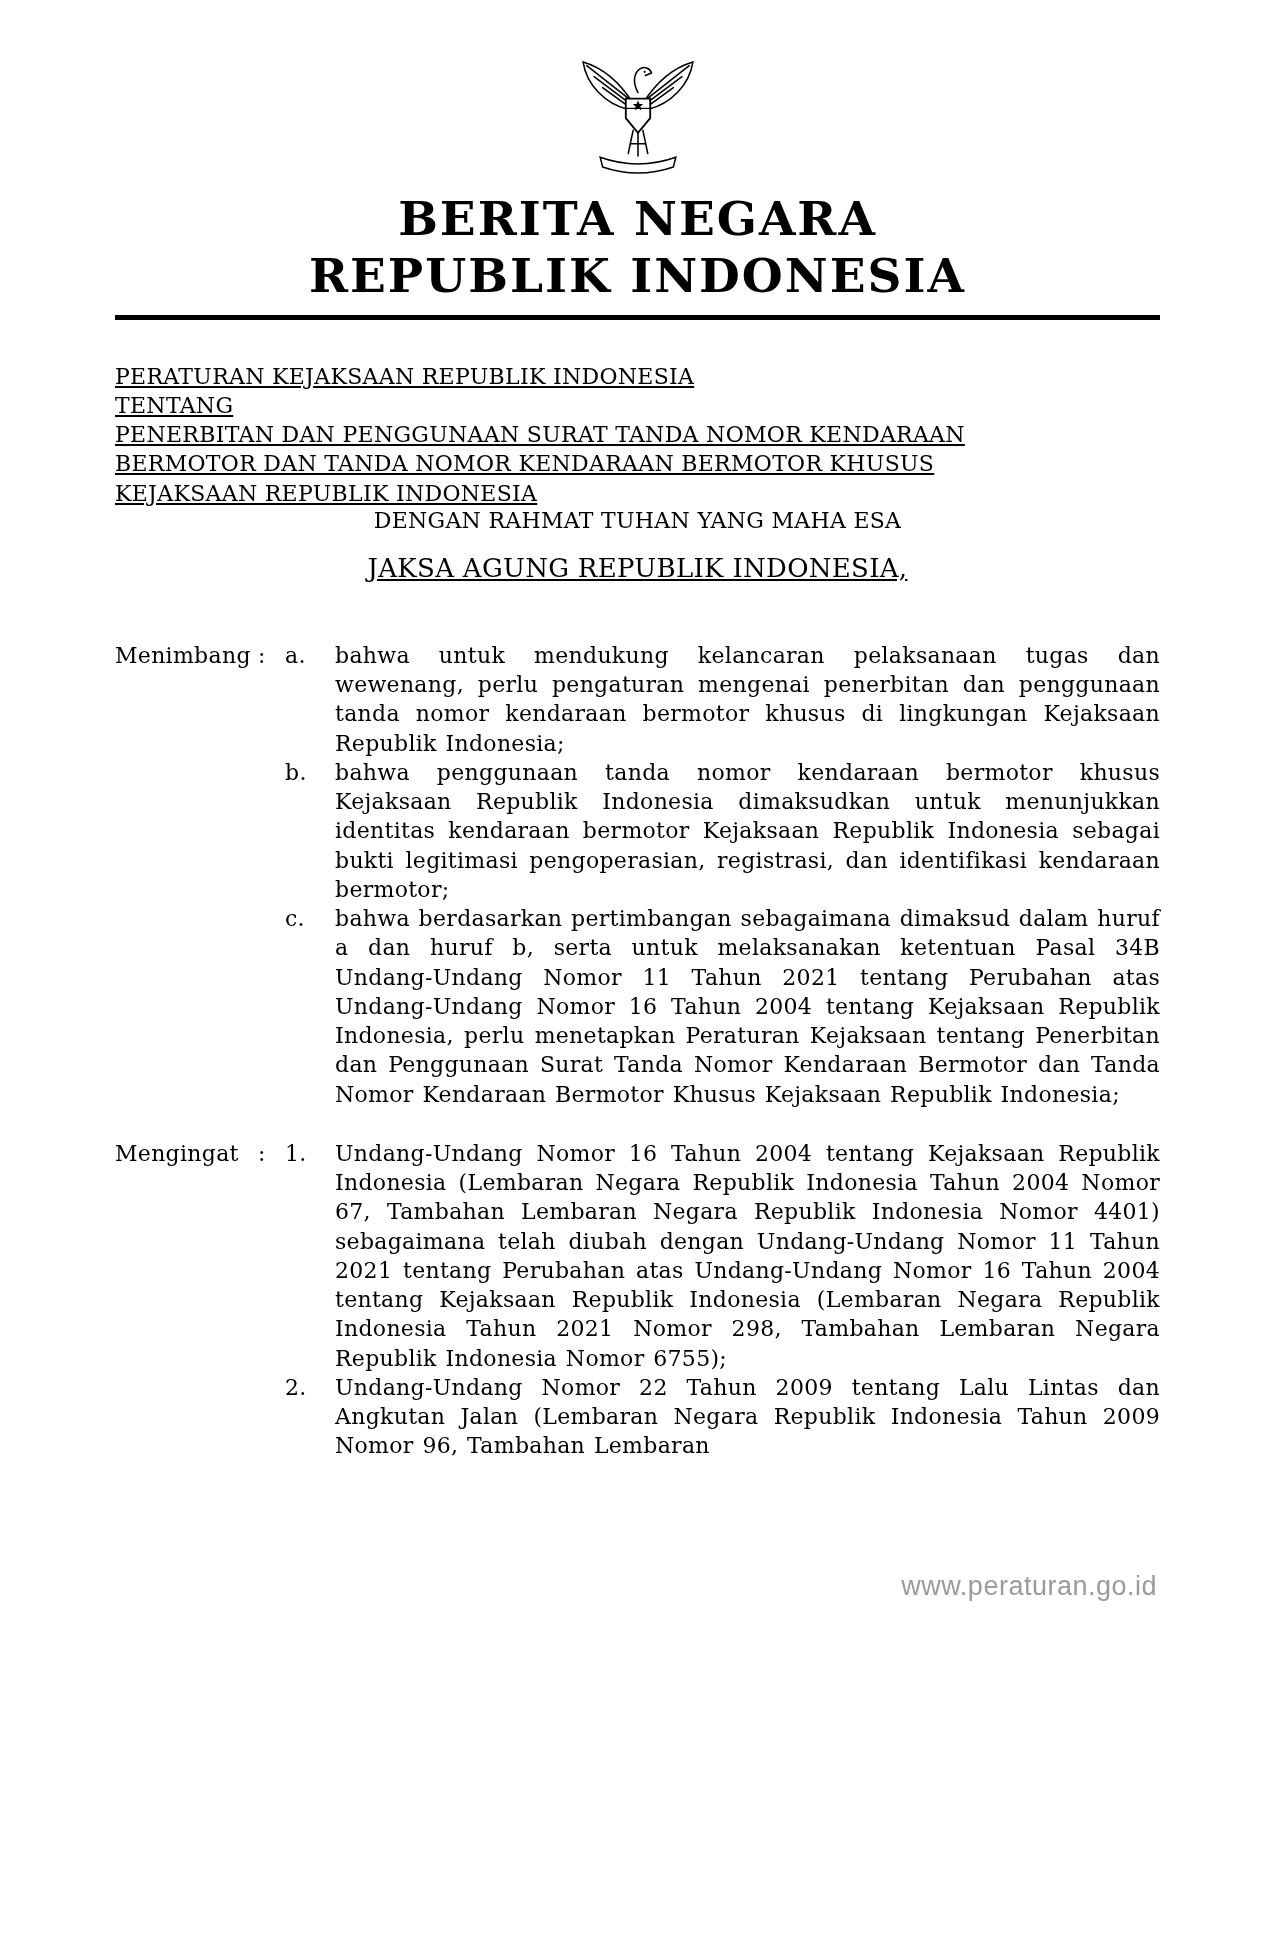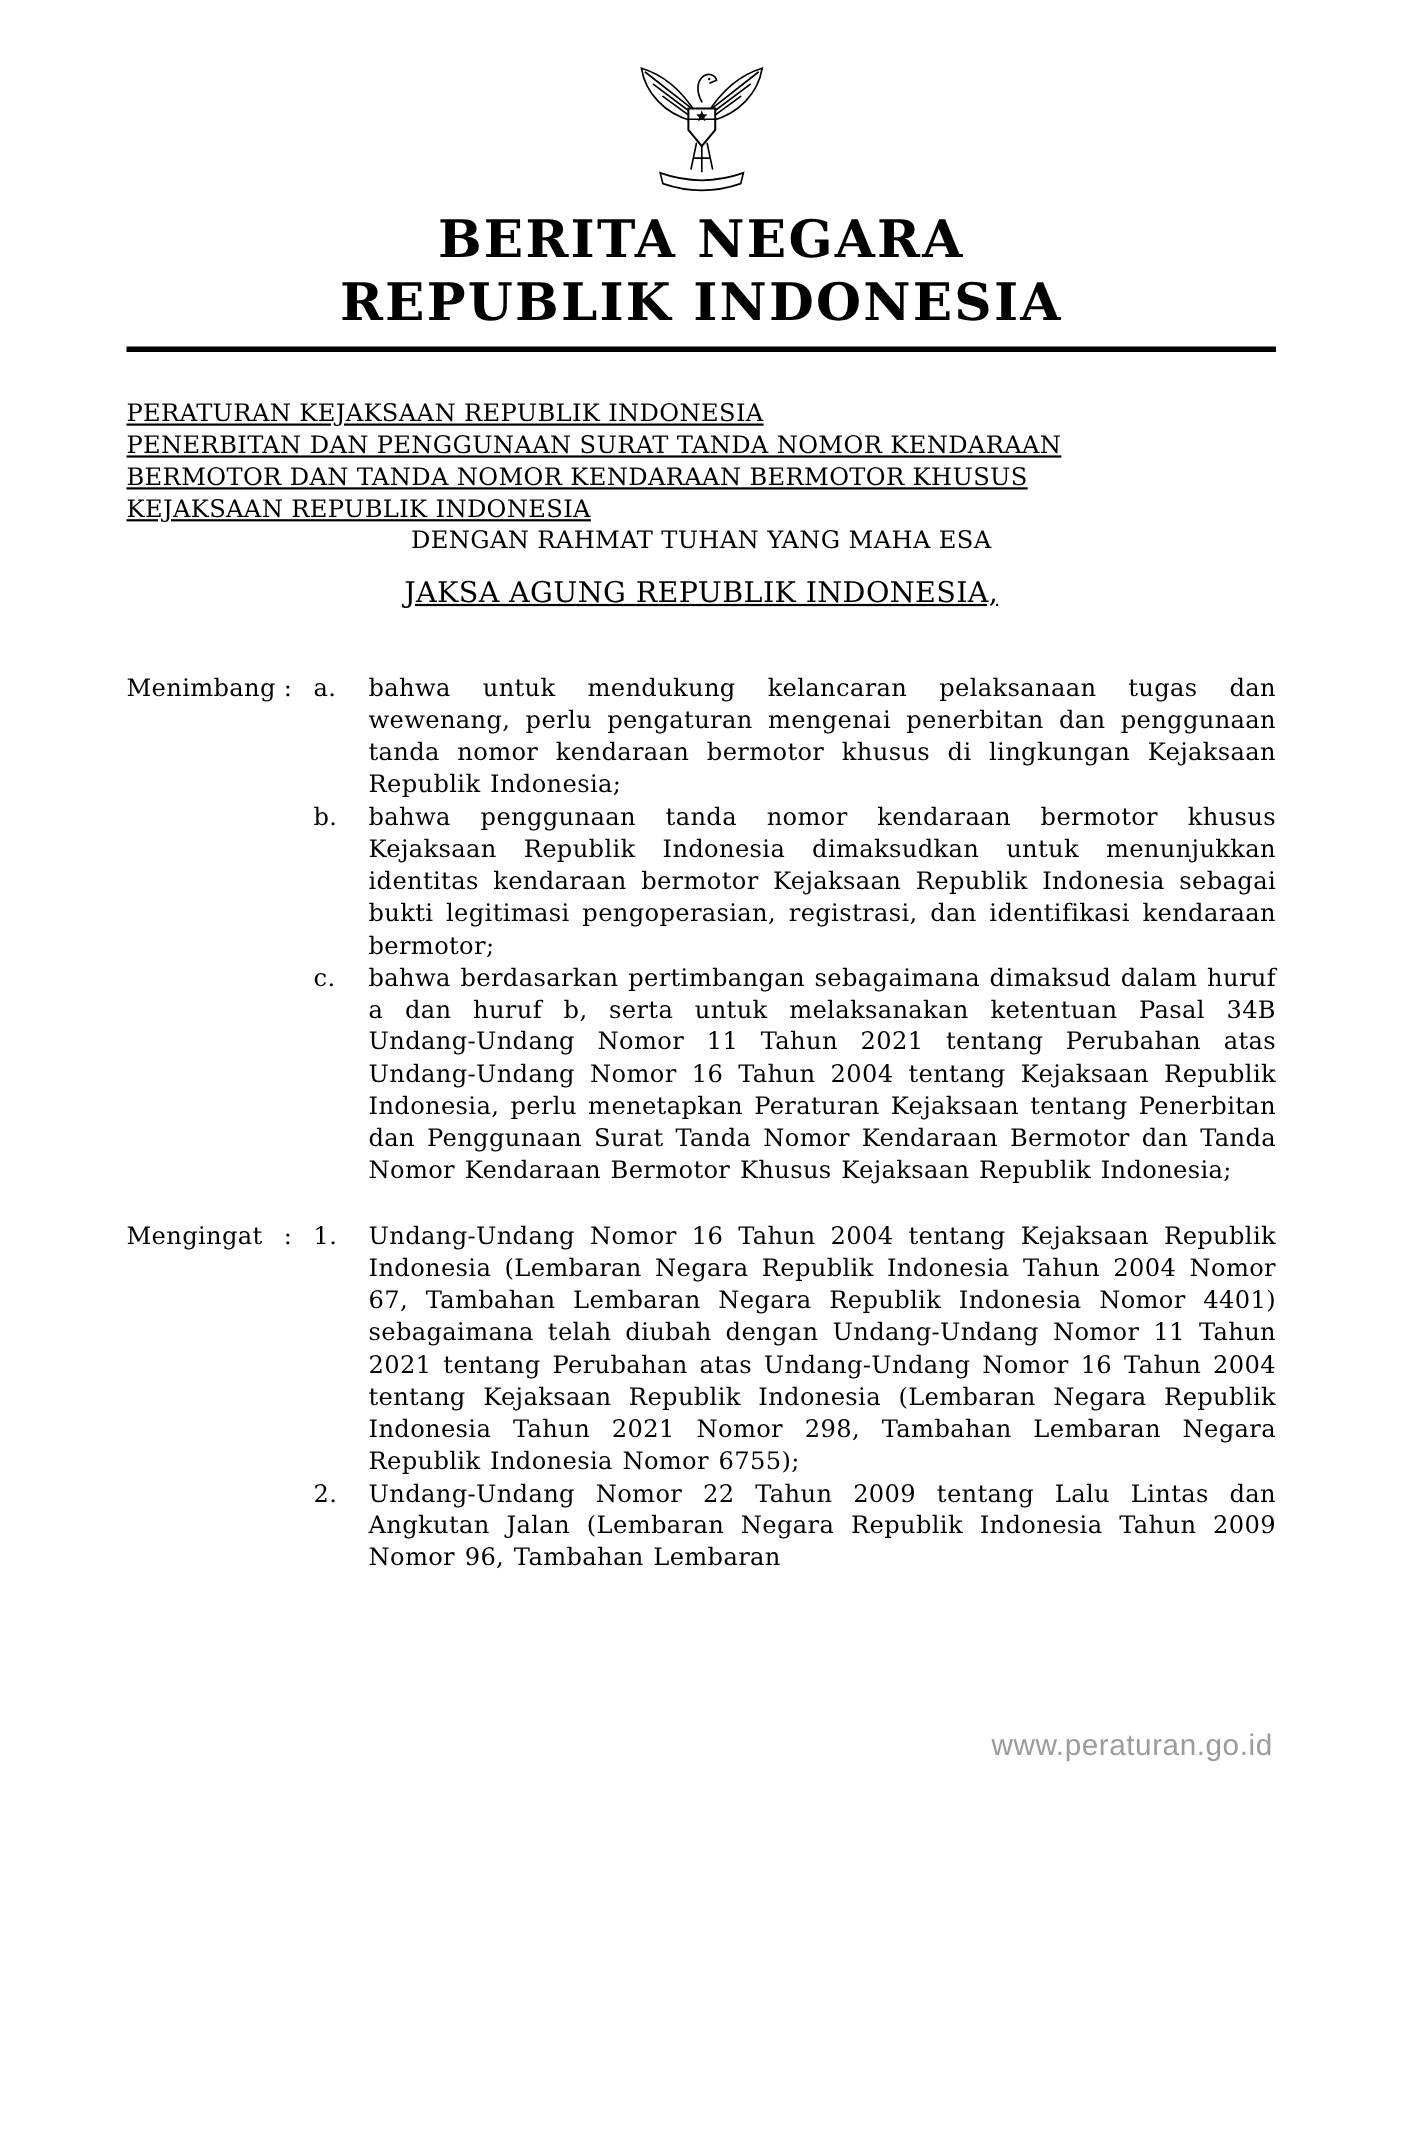--- a/index.html
+++ b/index.html
@@ -117,20 +117,21 @@
     <div class="gazette-title">
       <span class="line" style="display:block">BERITA NEGARA</span>
       <span class="line" style="display:block">REPUBLIK INDONESIA</span>
     </div>
 
     <hr class="header-divider">
 
 
     <div class="doc-title">
       <span class="line">PERATURAN KEJAKSAAN REPUBLIK INDONESIA</span>
+      <span class="line">TENTANG</span>
       <span class="line">PENERBITAN DAN PENGGUNAAN SURAT TANDA NOMOR KENDARAAN</span>
       <span class="line">BERMOTOR DAN TANDA NOMOR KENDARAAN BERMOTOR KHUSUS</span>
       <span class="line">KEJAKSAAN REPUBLIK INDONESIA</span>
     </div>
 
     <div class="invocation">DENGAN RAHMAT TUHAN YANG MAHA ESA</div>
     <div class="authority">JAKSA AGUNG REPUBLIK INDONESIA,</div>
 
     <div class="clauses">
 

